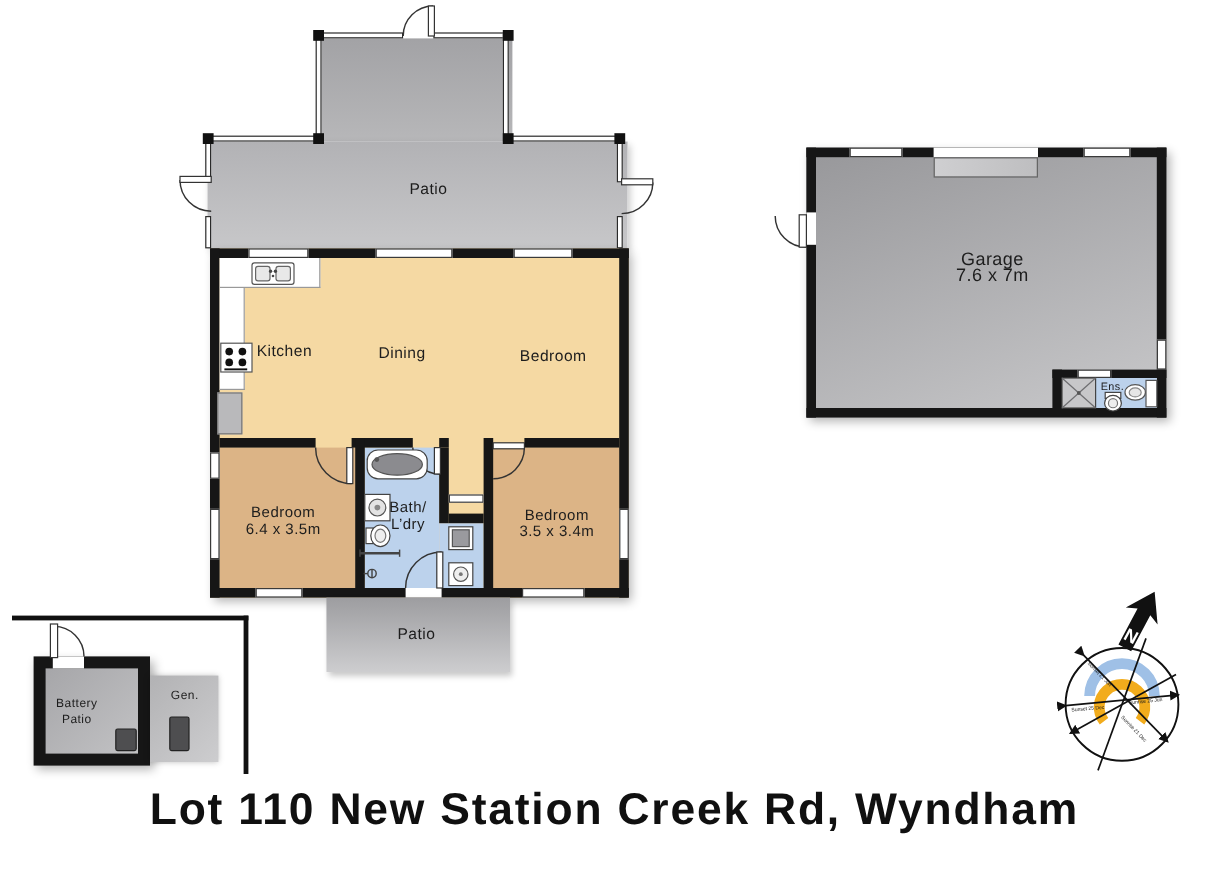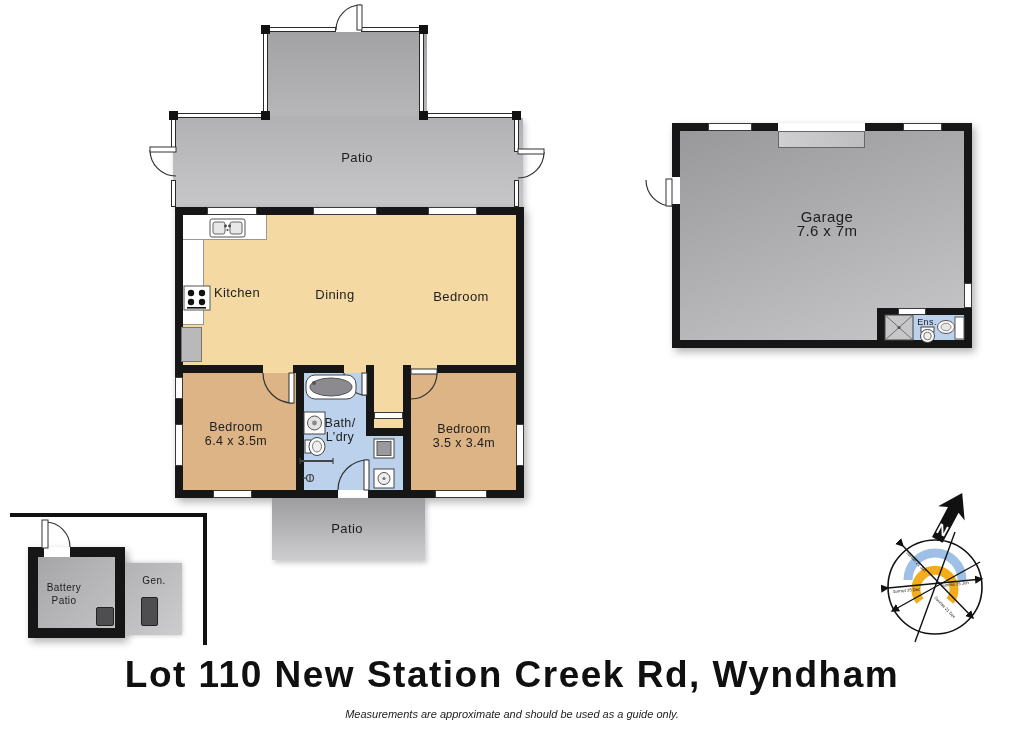--- a/index.html
+++ b/index.html
@@ -280,14 +280,13 @@
     <span class="ln">7.6 x 7m</span>
   </div>
   <div class="lbl" style="left:927px;top:322px;font-size:9px;">Ens.</div>
   <div class="lbl" style="left:64px;top:594px;font-size:10px;line-height:12.5px;">
     <span class="ln">Battery</span>
     <span class="ln">Patio</span>
   </div>
   <div class="lbl" style="left:154px;top:580px;font-size:10px;">Gen.</div>
 
   <div id="title">Lot 110 New Station Creek Rd, Wyndham</div>
-  <div id="disclaimer">Measurements are approximate and should be used as a guide only.</div>
 </div>
 
 </body></html>

